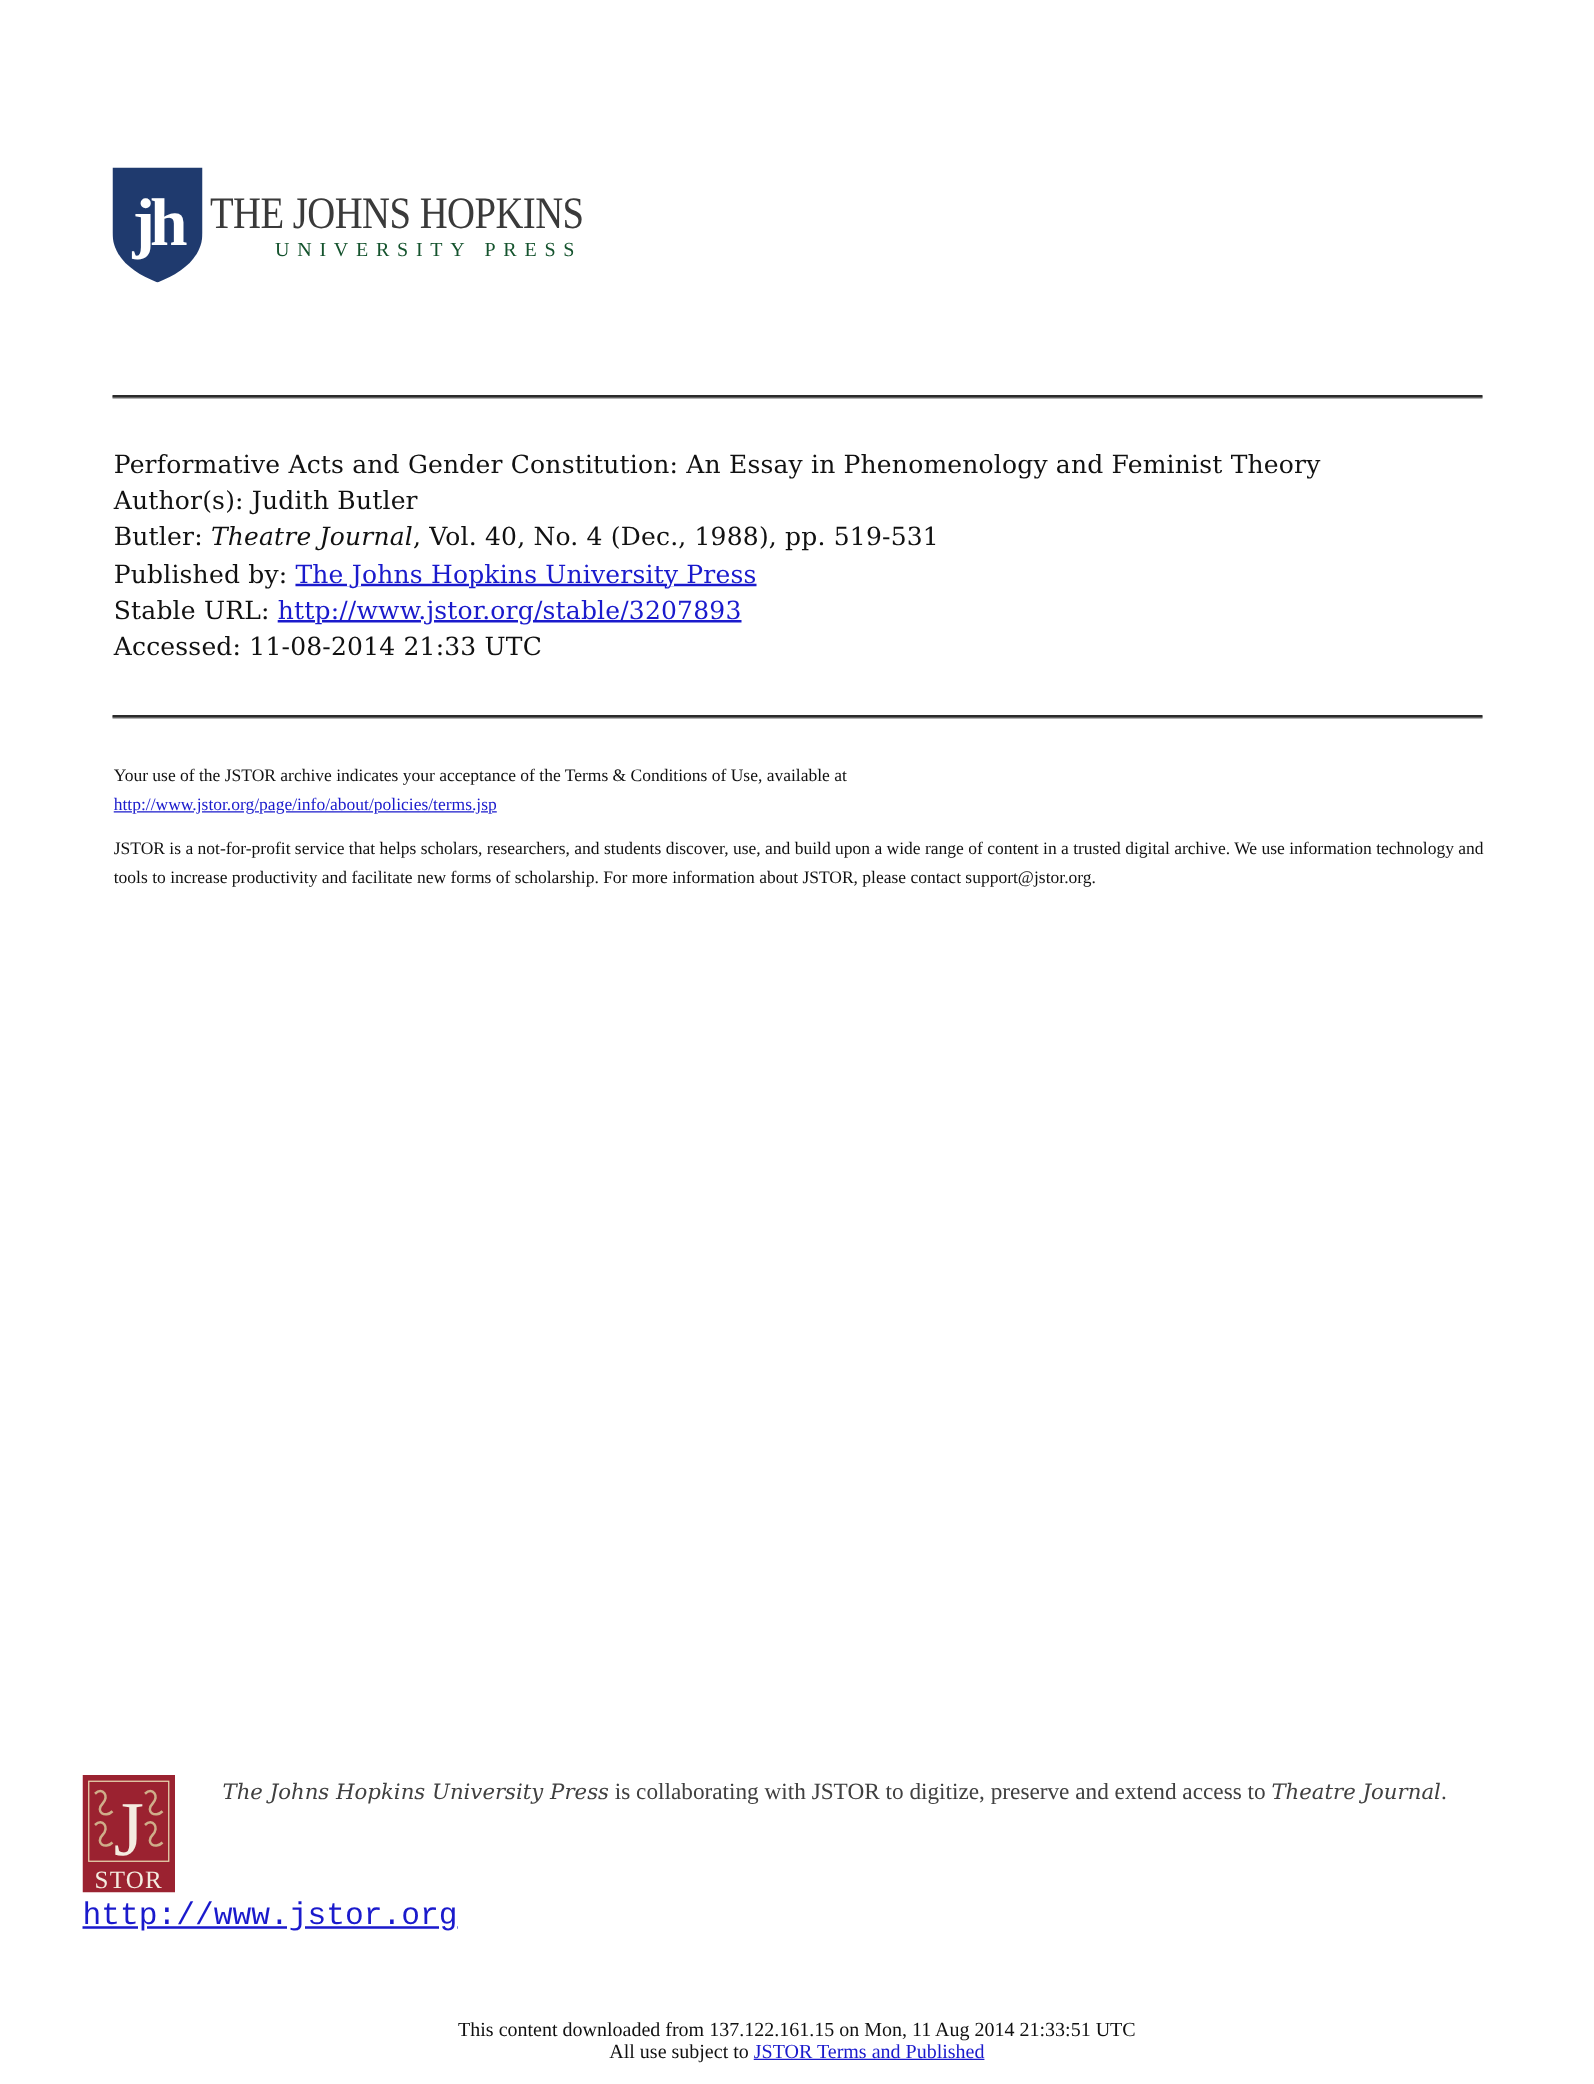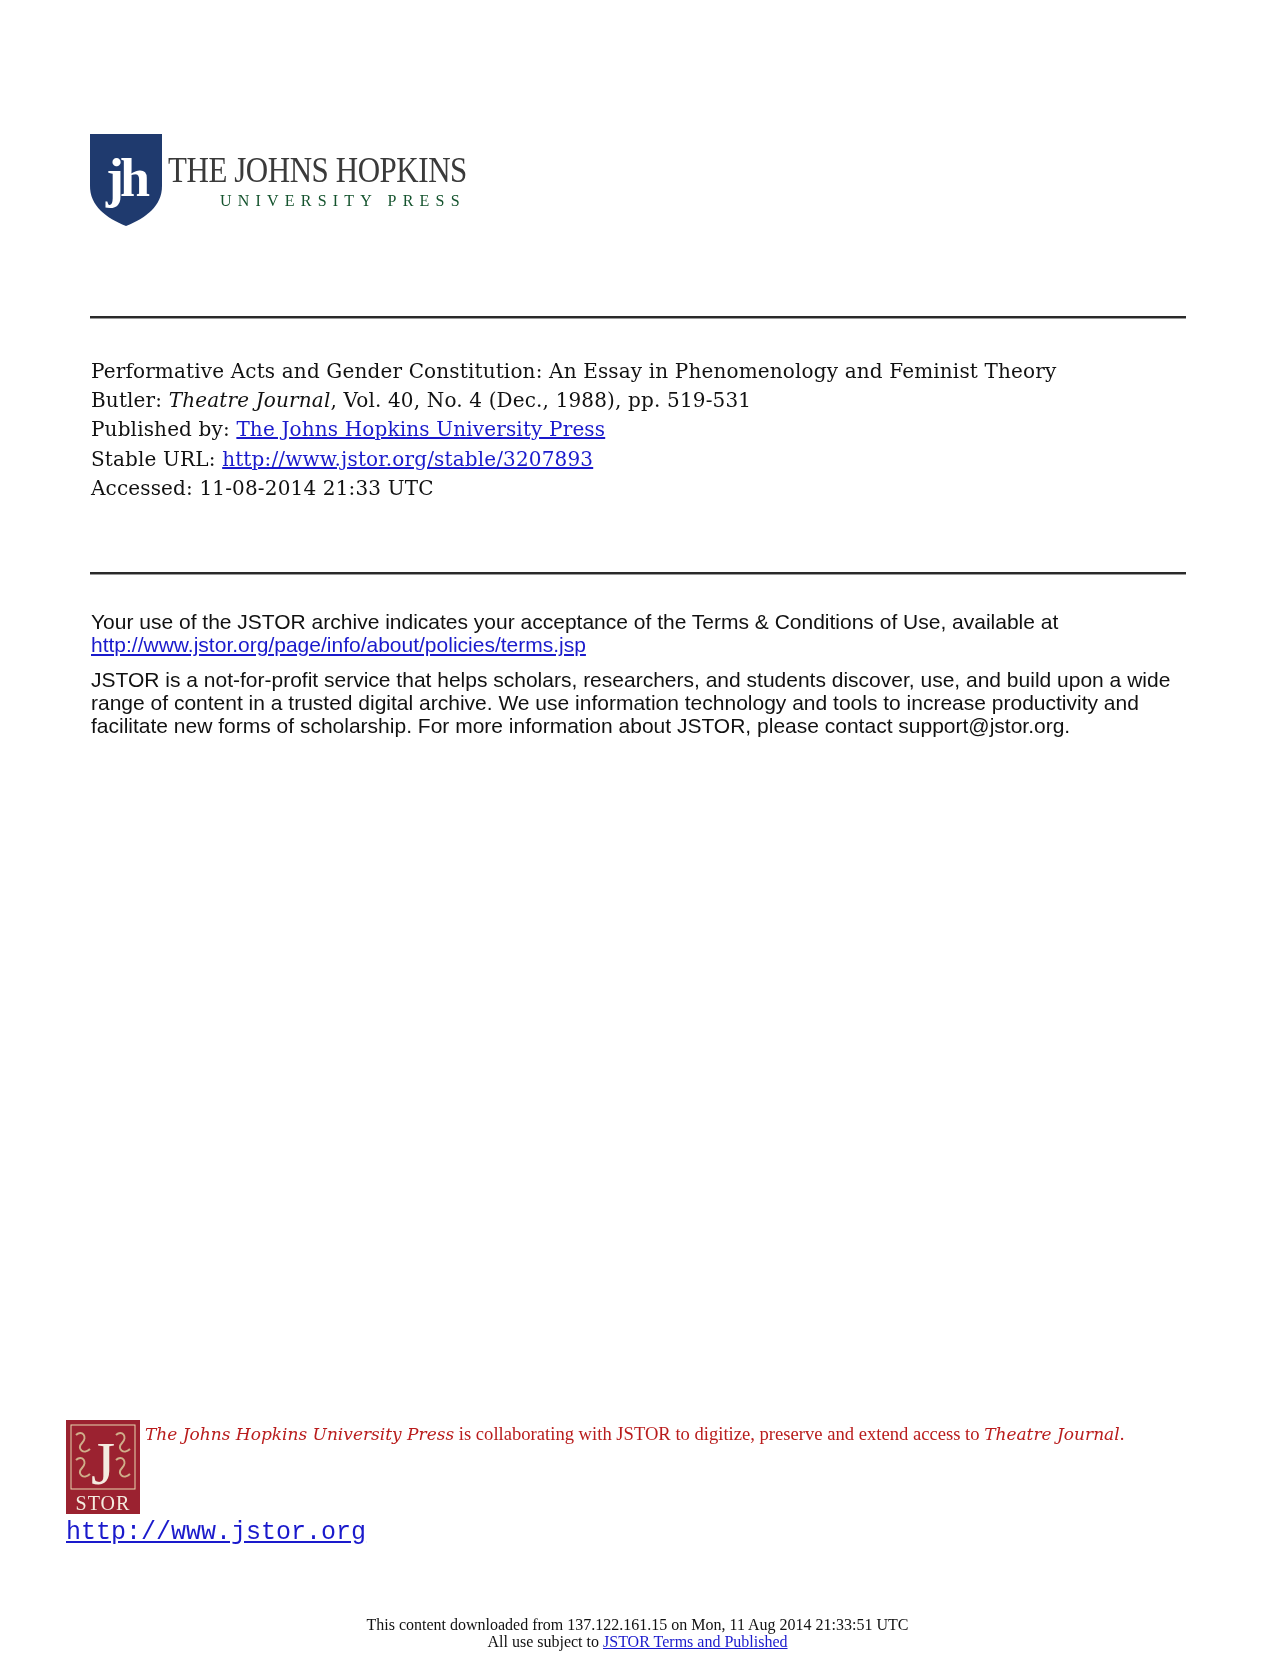--- a/index.html
+++ b/index.html
@@ -13,26 +13,26 @@
 
   .rule { position: absolute; left: 90px; width: 1096px; height: 2px; background: #2a2a2a; box-shadow: 0 1px 0 #9a9a9a; }
   .rule.top { top: 316px; }
   .rule.bottom { top: 572px; }
 
   .meta { position: absolute; left: 91px; top: 357px; font-family: "DejaVu Serif", serif; font-size: 20px; line-height: 29.2px; color: #111; letter-spacing: 0.15px; }
   .meta .line { white-space: nowrap; }
   .meta .ital { font-style: italic; }
   a.link { color: #1a1acc; text-decoration: underline; }
 
-  .terms { position: absolute; left: 91px; top: 610px; width: 1110px; font-family: Liberation Sans, sans-serif; font-size: 21px; line-height: 23px; color: #111; }
+  .terms { position: absolute; left: 91px; top: 610px; width: 1110px; font-family: Liberation Serif, serif; font-size: 14px; line-height: 23px; color: #111; }
   .terms p { margin: 0 0 12px 0; }
 
   .collab { position: absolute; left: 66px; top: 1420px; width: 1200px; }
   .jstor-logo { position: absolute; left: 0; top: 0; width: 74px; height: 94px; }
-  .collab-text { position: absolute; left: 79px; top: 3px; white-space: nowrap; font-family: "Liberation Serif", serif; font-size: 18.6px; color: #b91c1c; }
+  .collab-text { position: absolute; left: 112px; top: 3px; white-space: nowrap; font-family: "Liberation Serif", serif; font-size: 18.6px; color: #404040; }
   .collab-text .ital { font-family: "DejaVu Serif", serif; font-style: italic; font-size: 17px; }
   .jstor-url { position: absolute; left: 0; top: 98px; font-family: Liberation Mono, monospace; font-size: 25px; }
 
   .footer { position: absolute; left: 0; top: 1616px; width: 1275px; text-align: center; font-family: "Liberation Serif", serif; font-size: 16px; line-height: 17px; color: #111; }
 </style>
 </head>
 <body>
 
 <div class="jhu-logo">
   <svg class="jhu-shield" viewBox="0 0 72 92">
@@ -43,20 +43,21 @@
     <span style="text-transform:uppercase;">The</span>
     <span>JOHNS HOPKINS</span>
   </div>
   <div class="jhu-text-sub">UNIVERSITY PRESS</div>
 </div>
 
 <div class="rule top"></div>
 
 <div class="meta">
   <div class="line">Performative Acts and Gender Constitution: An Essay in Phenomenology and Feminist Theory</div>
+  <div class="line"><span>Author(s): </span><span>Judith Butler</span></div>
   <div class="line"><span>Butler: </span><span class="ital">Theatre Journal</span><span>, Vol. 40, No. 4 (Dec., 1988), pp. 519-531</span></div>
   <div class="line"><span>Published by: </span><a class="link">The Johns Hopkins University Press</a></div>
   <div class="line"><span>Stable URL: </span><a class="link">http://www.jstor.org/stable/3207893</a></div>
   <div class="line"><span>Accessed: </span><span>11-08-2014 21:33 UTC</span></div>
 </div>
 
 <div class="rule bottom"></div>
 
 <div class="terms">
   <p><span>Your use of the JSTOR archive indicates your acceptance of the Terms &amp; Conditions of Use, available at</span><br><a class="link">http://www.jstor.org/page/info/about/policies/terms.jsp</a></p>

